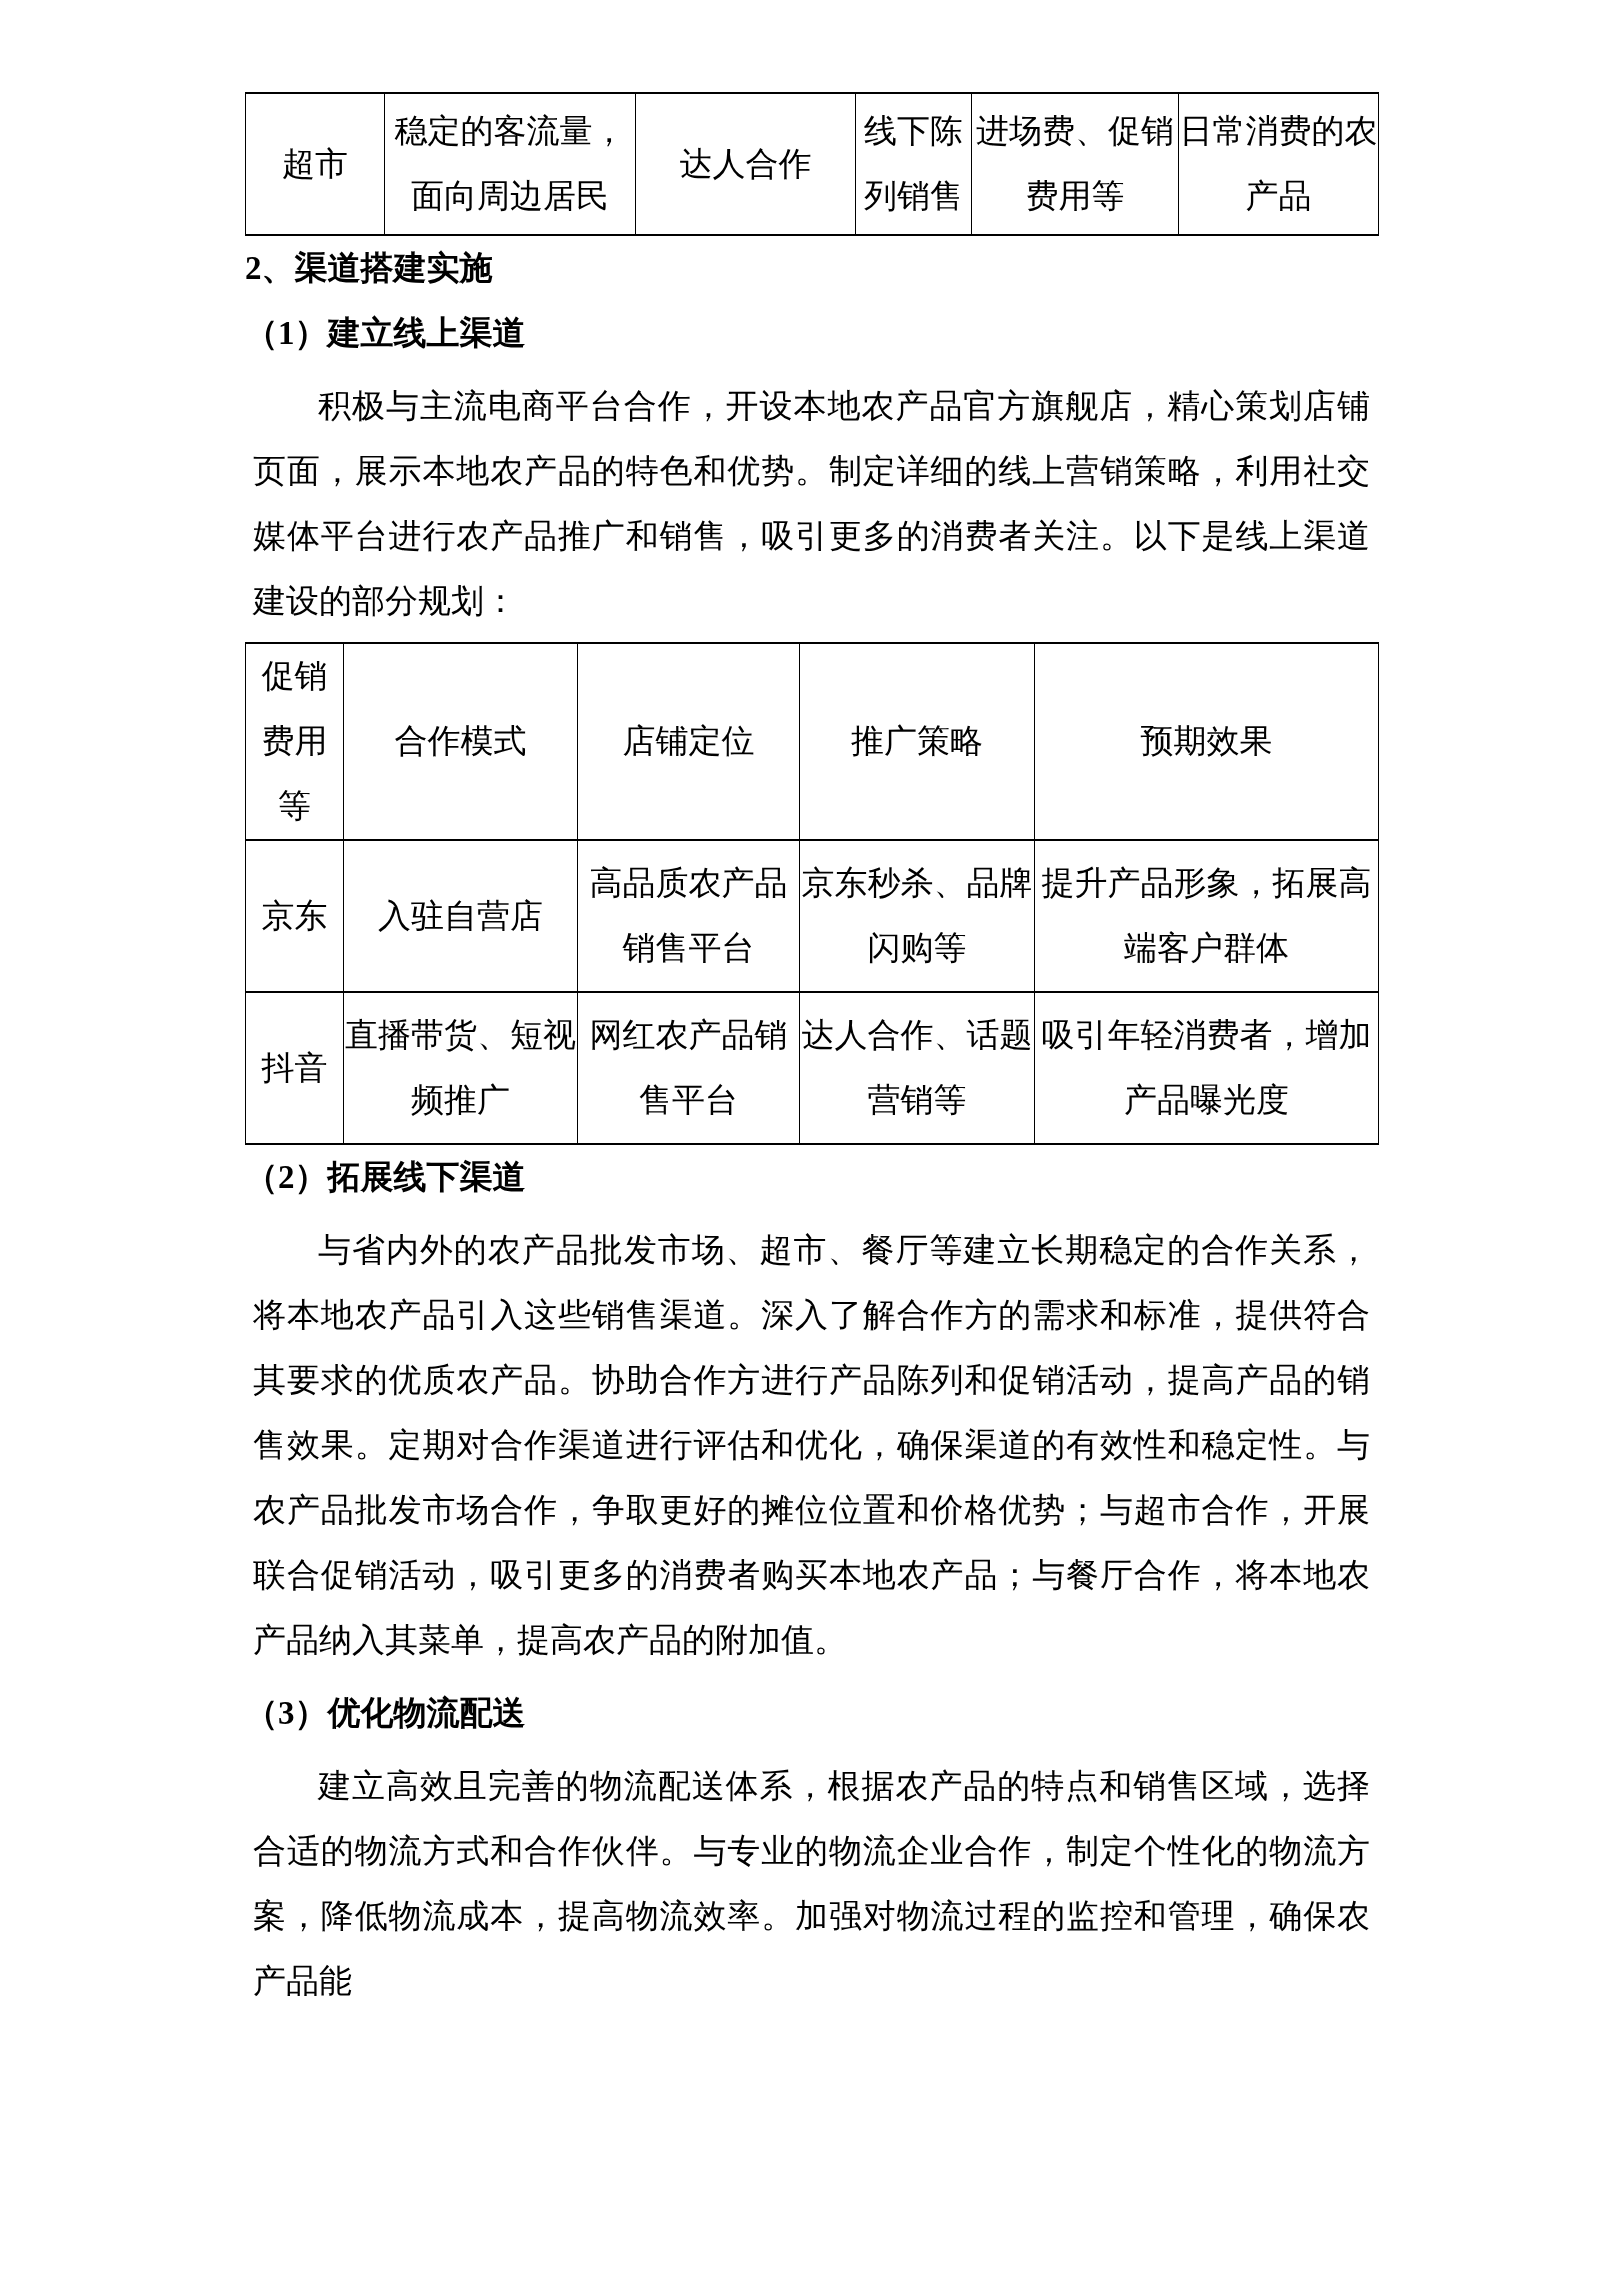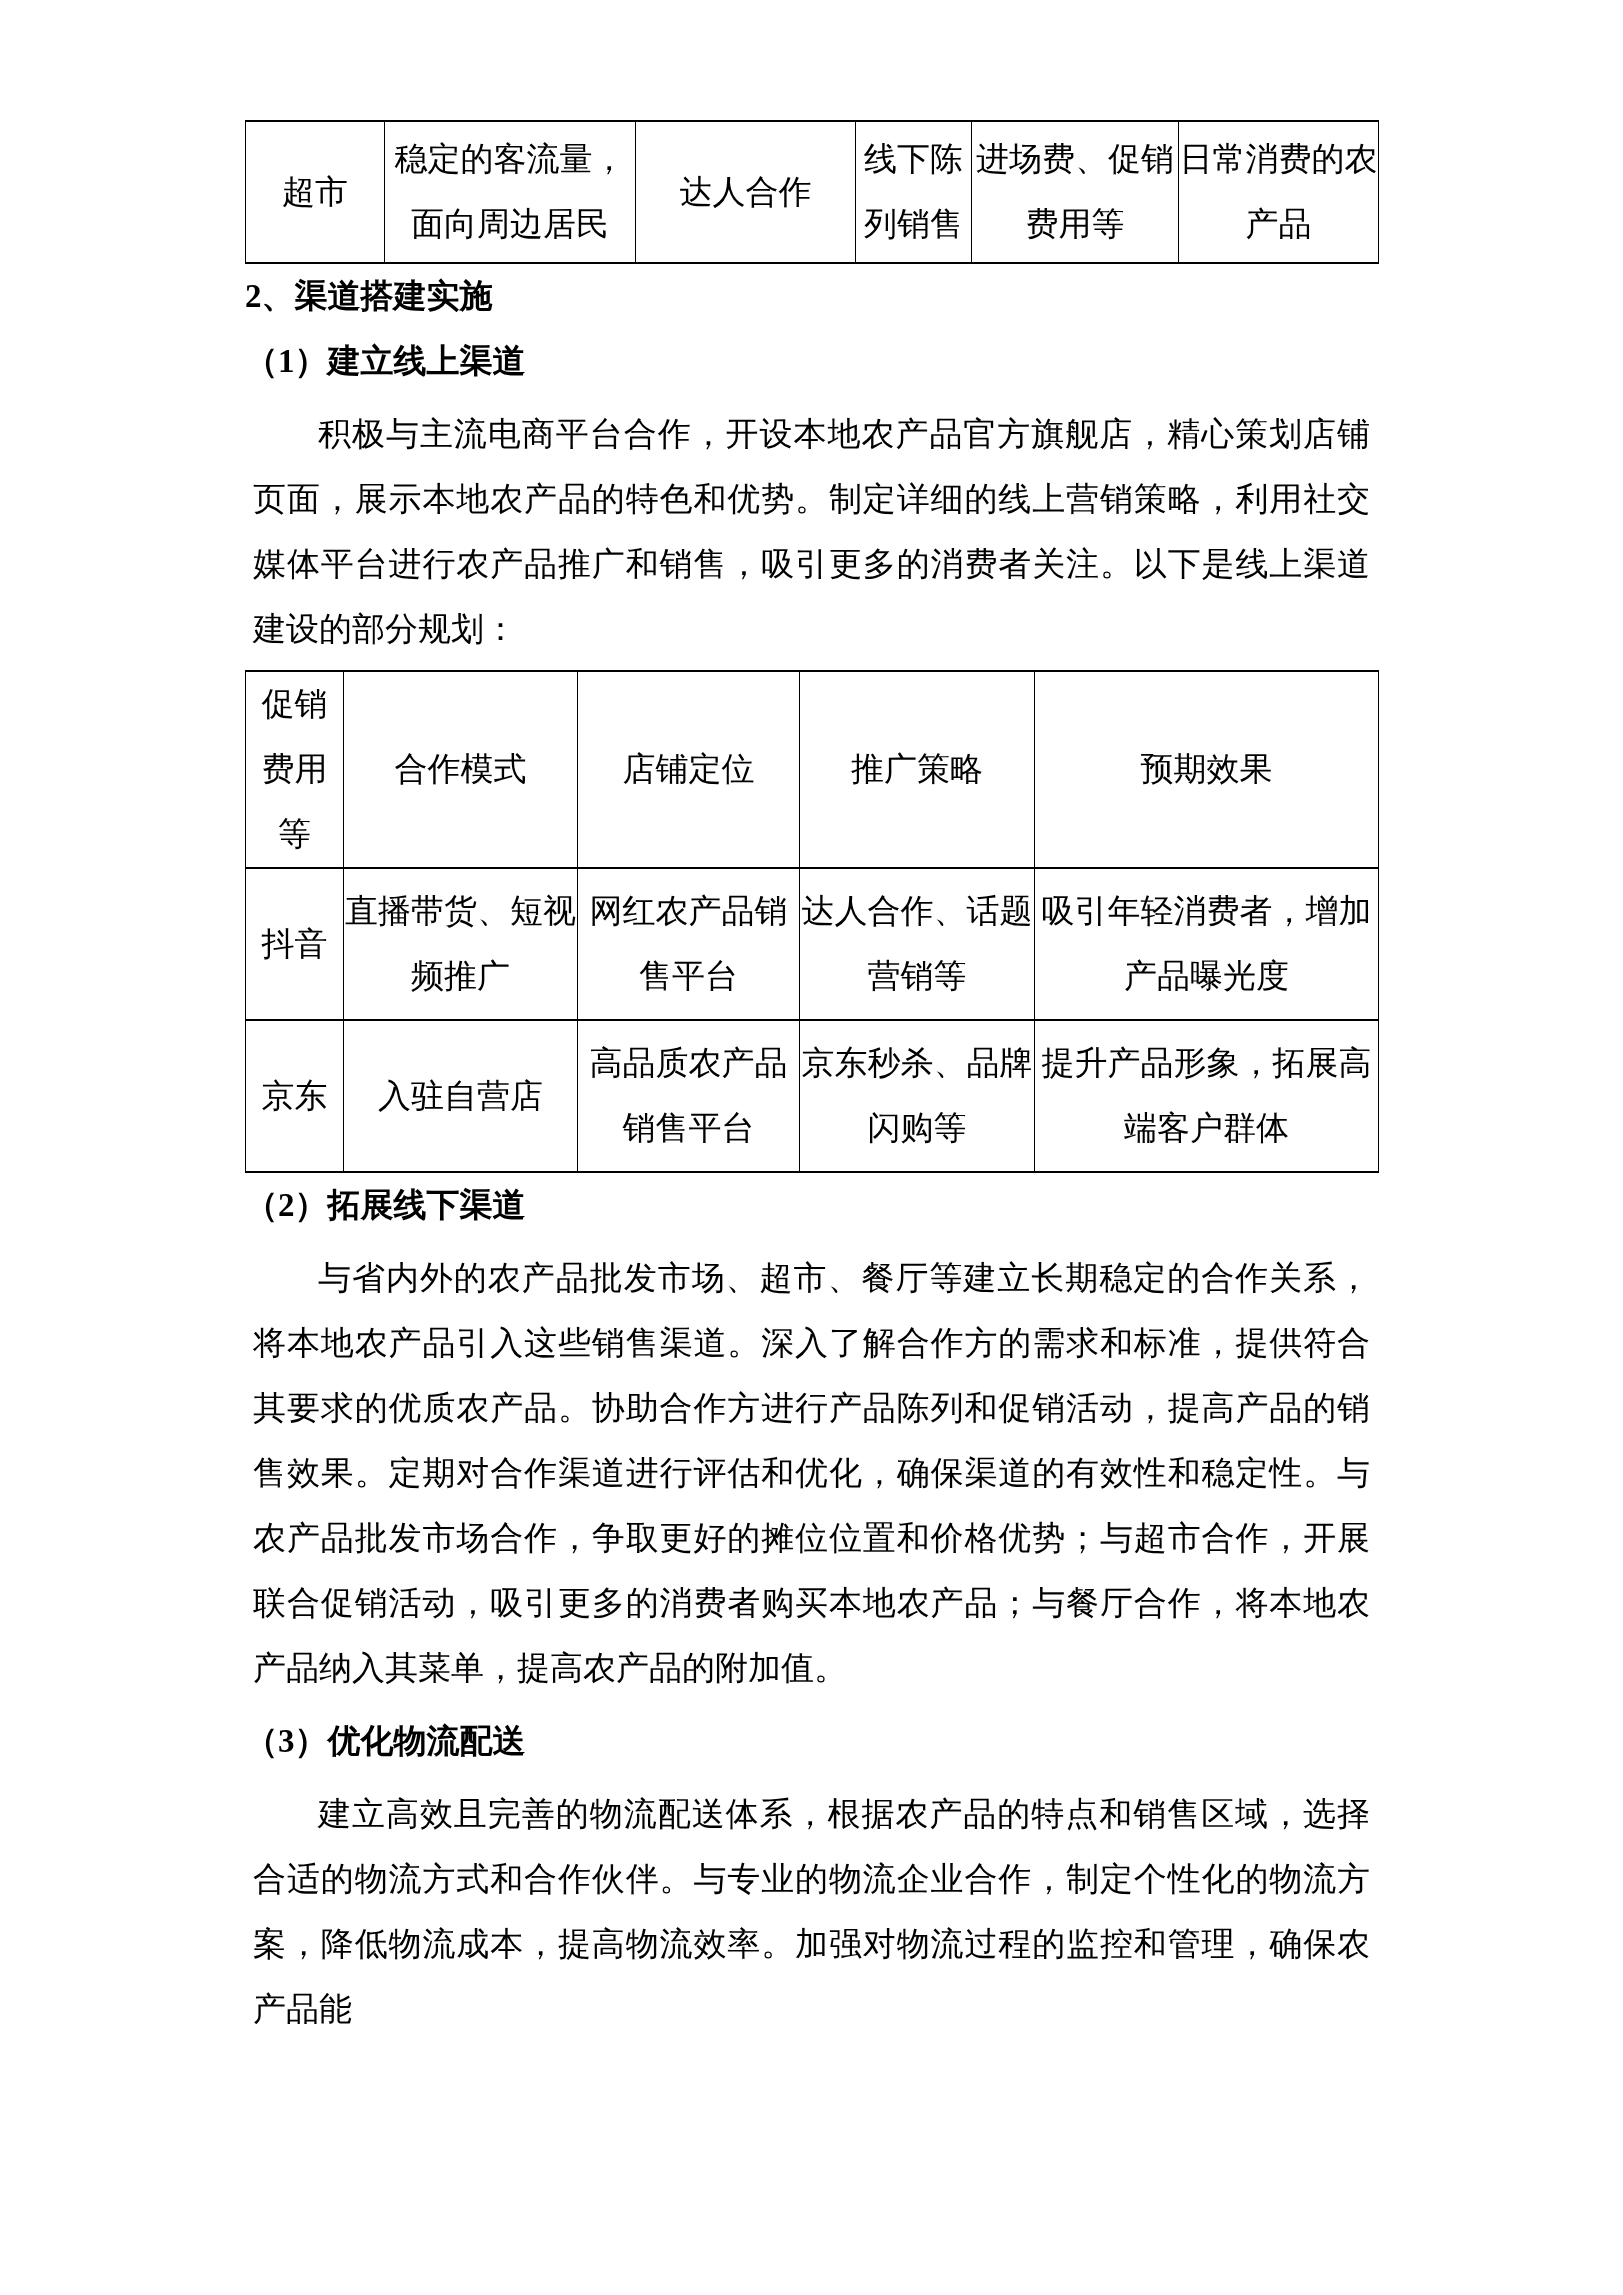--- a/index.html
+++ b/index.html
@@ -1,20 +1,20 @@
 <!DOCTYPE html>
 <html style="font-size:10.5px"><head>
 <meta charset="utf-8">
 <style>
   html,body { margin:0; padding:0; background:#ffffff; }
   .page {
     position:relative;
     width:1623px; height:2295px;
     box-sizing:border-box;
-    padding:120px 245px 0 245px;
+    padding:92px 245px 0 245px;
     background:#ffffff;
     color:#000000;
     font-family:"Liberation Serif","DejaVu Serif",serif;
     font-size:33px;
     line-height:65px;
     overflow:hidden;
   }
   table { border-collapse:collapse; width:1133px; table-layout:fixed; }
   td {
     border:1.3px solid #000;
@@ -73,32 +73,32 @@
     </colgroup>
     <tbody>
       <tr class="hdr">
         <td>促销费用等</td>
         <td>合作模式</td>
         <td>店铺定位</td>
         <td>推广策略</td>
         <td>预期效果</td>
       </tr>
       <tr class="row">
+        <td>京东</td>
+        <td>入驻自营店</td>
+        <td>高品质农产品销售平台</td>
+        <td>京东秒杀、品牌闪购等</td>
+        <td>提升产品形象，拓展高端客户群体</td>
+      </tr>
+      <tr class="row">
         <td>抖音</td>
         <td>直播带货、短视频推广</td>
         <td>网红农产品销售平台</td>
         <td>达人合作、话题营销等</td>
         <td>吸引年轻消费者，增加产品曝光度</td>
-      </tr>
-      <tr class="row">
-        <td>京东</td>
-        <td>入驻自营店</td>
-        <td>高品质农产品销售平台</td>
-        <td>京东秒杀、品牌闪购等</td>
-        <td>提升产品形象，拓展高端客户群体</td>
       </tr>
     </tbody>
   </table>
 
   <div class="heading">（2）拓展线下渠道</div>
 
   <p class="para">与省内外的农产品批发市场、超市、餐厅等建立长期稳定的合作关系，将本地农产品引入这些销售渠道。深入了解合作方的需求和标准，提供符合其要求的优质农产品。协助合作方进行产品陈列和促销活动，提高产品的销售效果。定期对合作渠道进行评估和优化，确保渠道的有效性和稳定性。与农产品批发市场合作，争取更好的摊位位置和价格优势；与超市合作，开展联合促销活动，吸引更多的消费者购买本地农产品；与餐厅合作，将本地农产品纳入其菜单，提高农产品的附加值。</p>
 
   <div class="heading">（3）优化物流配送</div>
 

